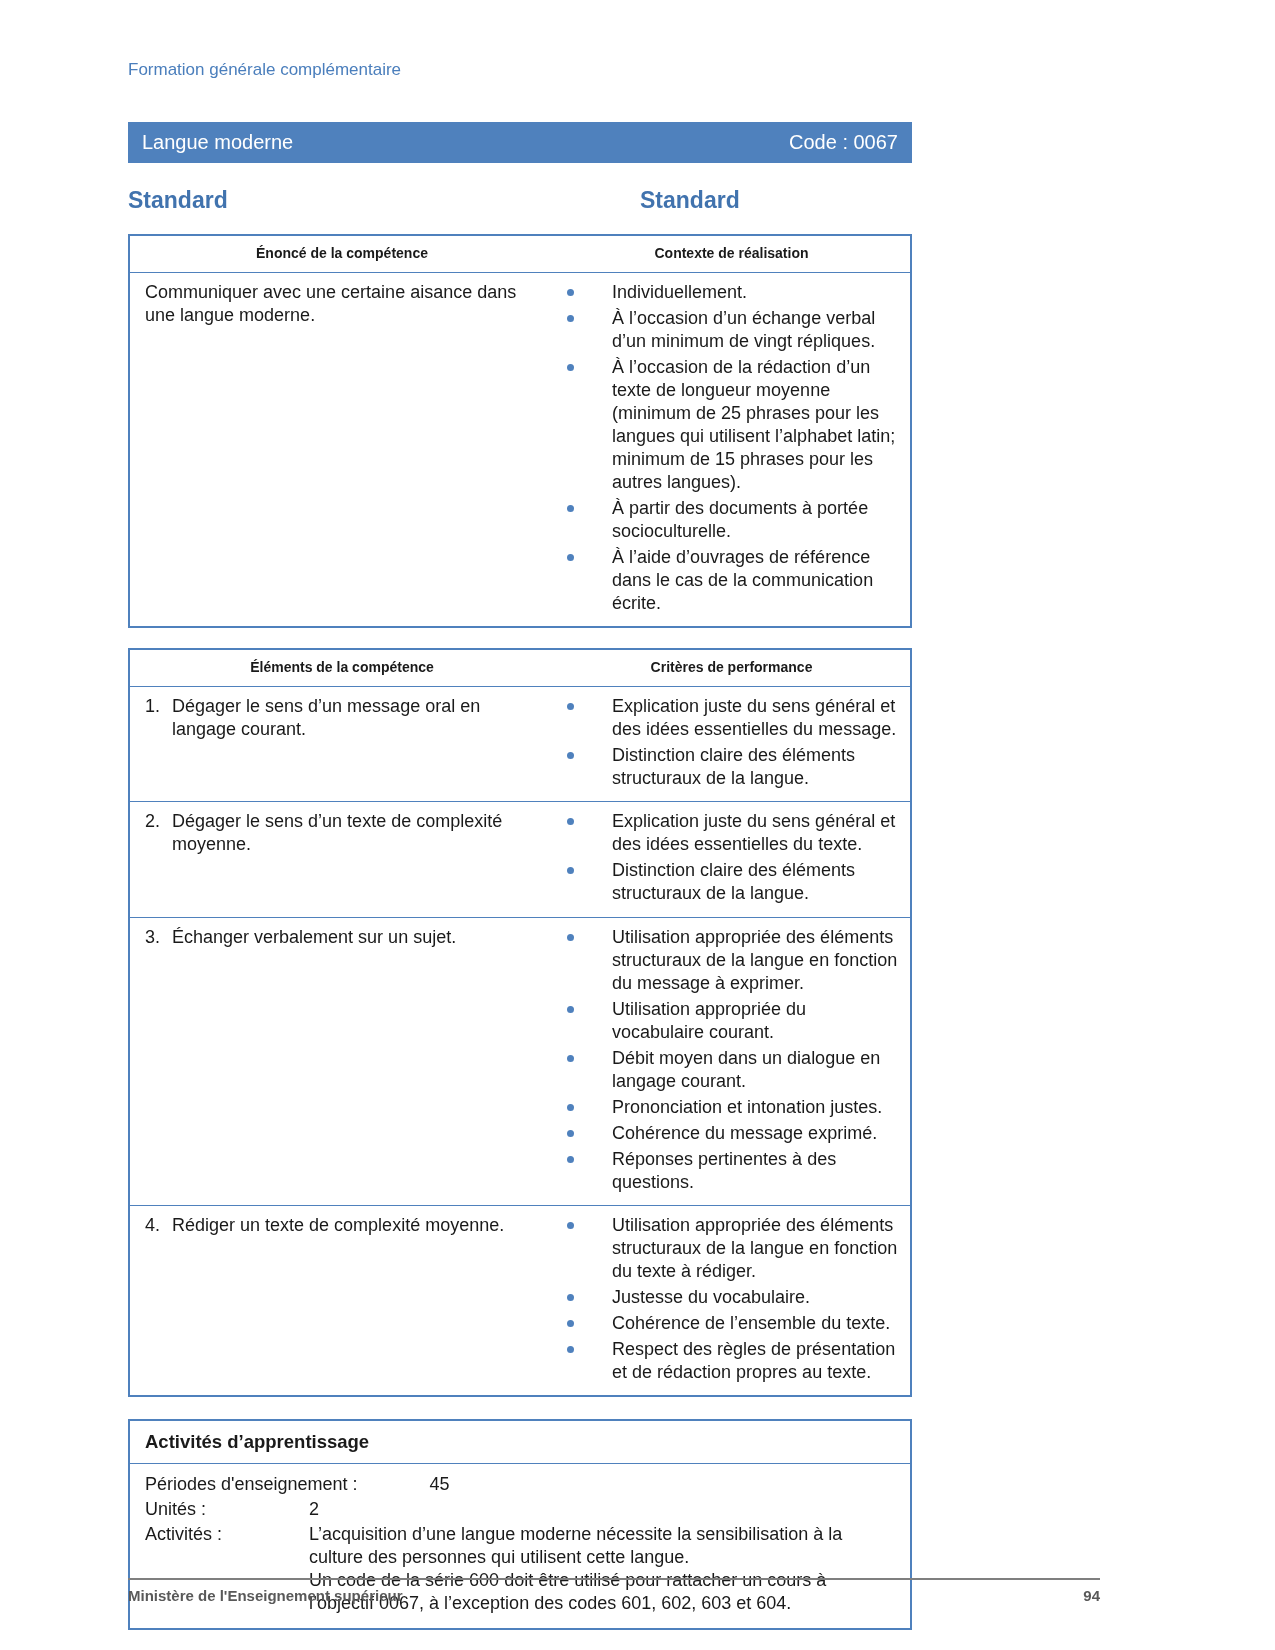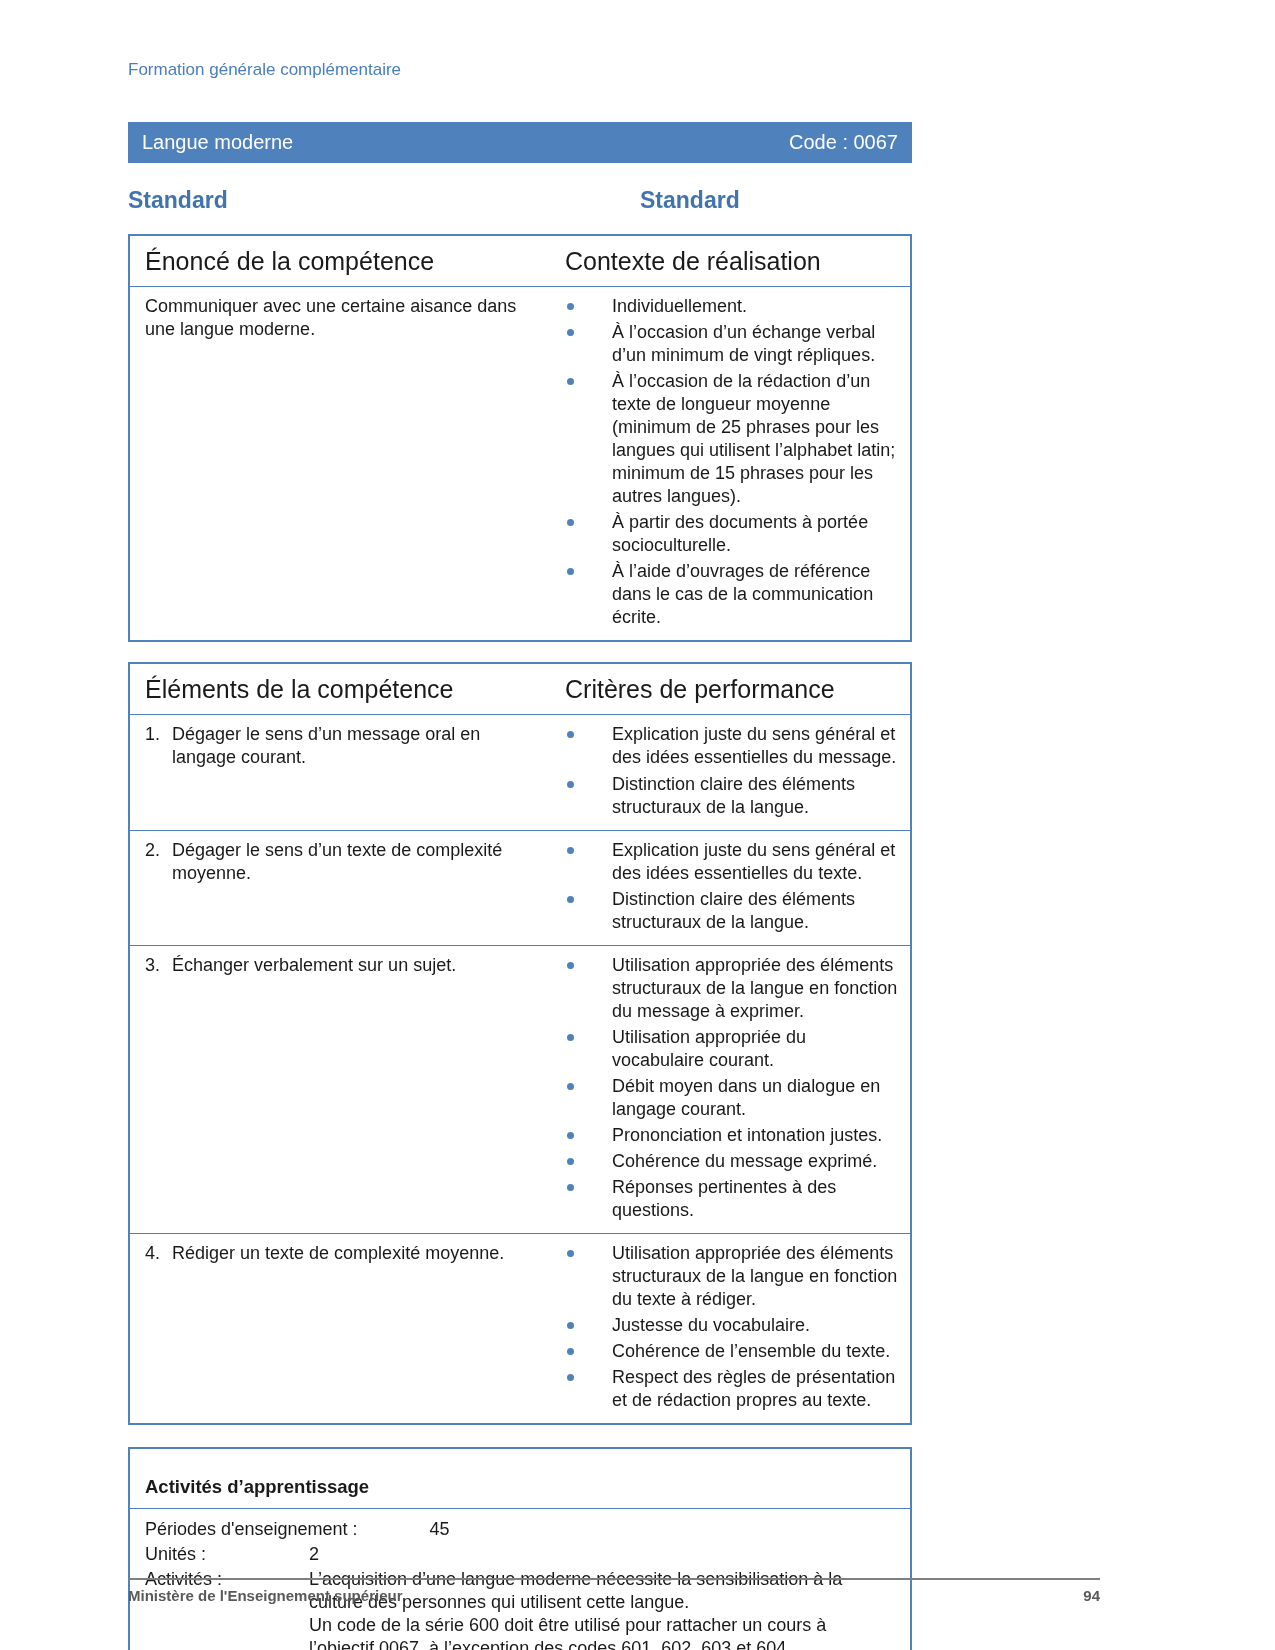--- a/index.html
+++ b/index.html
@@ -23,34 +23,34 @@
   .h-std { position: absolute; left: 512px; top: 0; }
 
   .tbl {
     border: 2px solid #4f81bd; margin-top: 17px;
     font-size: 18px; line-height: 1.28; background: #ffffff;
   }
   .row { display: flex; }
   .row + .row { border-top: 1px solid #4f81bd; }
   .cl { width: 423px; box-sizing: border-box; padding: 8px 14px 11px 15px; flex-shrink: 0; }
   .cr { flex: 1; padding: 8px 12px 11px 0; }
-  .head .cl, .head .cr { font-weight: normal; padding-top: 9px; padding-bottom: 9px; font-size: 25px; }
+  .head .cl, .head .cr { font-weight: bold; padding-top: 9px; padding-bottom: 9px; font-size: 14px; text-align: center; }
   .head .cr { padding-left: 12px; }
 
   .num-cell { display: flex; }
   .num { width: 27px; flex-shrink: 0; }
   .ntxt { flex: 1; }
 
   .blist { margin: 0; padding: 0; list-style: none; }
   .blist li { display: flex; margin: 0 0 3px 0; gap: 11px; }
   .blist li:last-child { margin-bottom: 0; }
   .dot { width: 7px; height: 7px; border-radius: 50%; background: #4f81bd; margin: 8px 27px 0 14px; flex-shrink: 0; }
   .btxt { flex: 1; }
 
-  .t3 .title-row { font-weight: bold; font-size: 18.5px; padding: 26px 14px 9px 15px; border-bottom: 1px solid #4f81bd; }
+  .t3 .title-row { font-weight: bold; font-size: 18.5px; padding: 9px 14px 9px 15px; border-bottom: 1px solid #4f81bd; }
   .t3body { padding: 8px 14px 12px 15px; }
   .t3row { display: flex; padding: 1px 0; gap: 44px; }
   .lbl { min-width: 120px; box-sizing: border-box; padding-right: 28px; white-space: nowrap; flex-shrink: 0; }
   .val { flex: 1; }
   .val p { margin: 0; }
 
   .footer {
     position: absolute; left: 128px; width: 972px; bottom: 46px;
     border-top: 2px solid #7f7f7f; padding-top: 7px;
     display: flex; justify-content: space-between;

